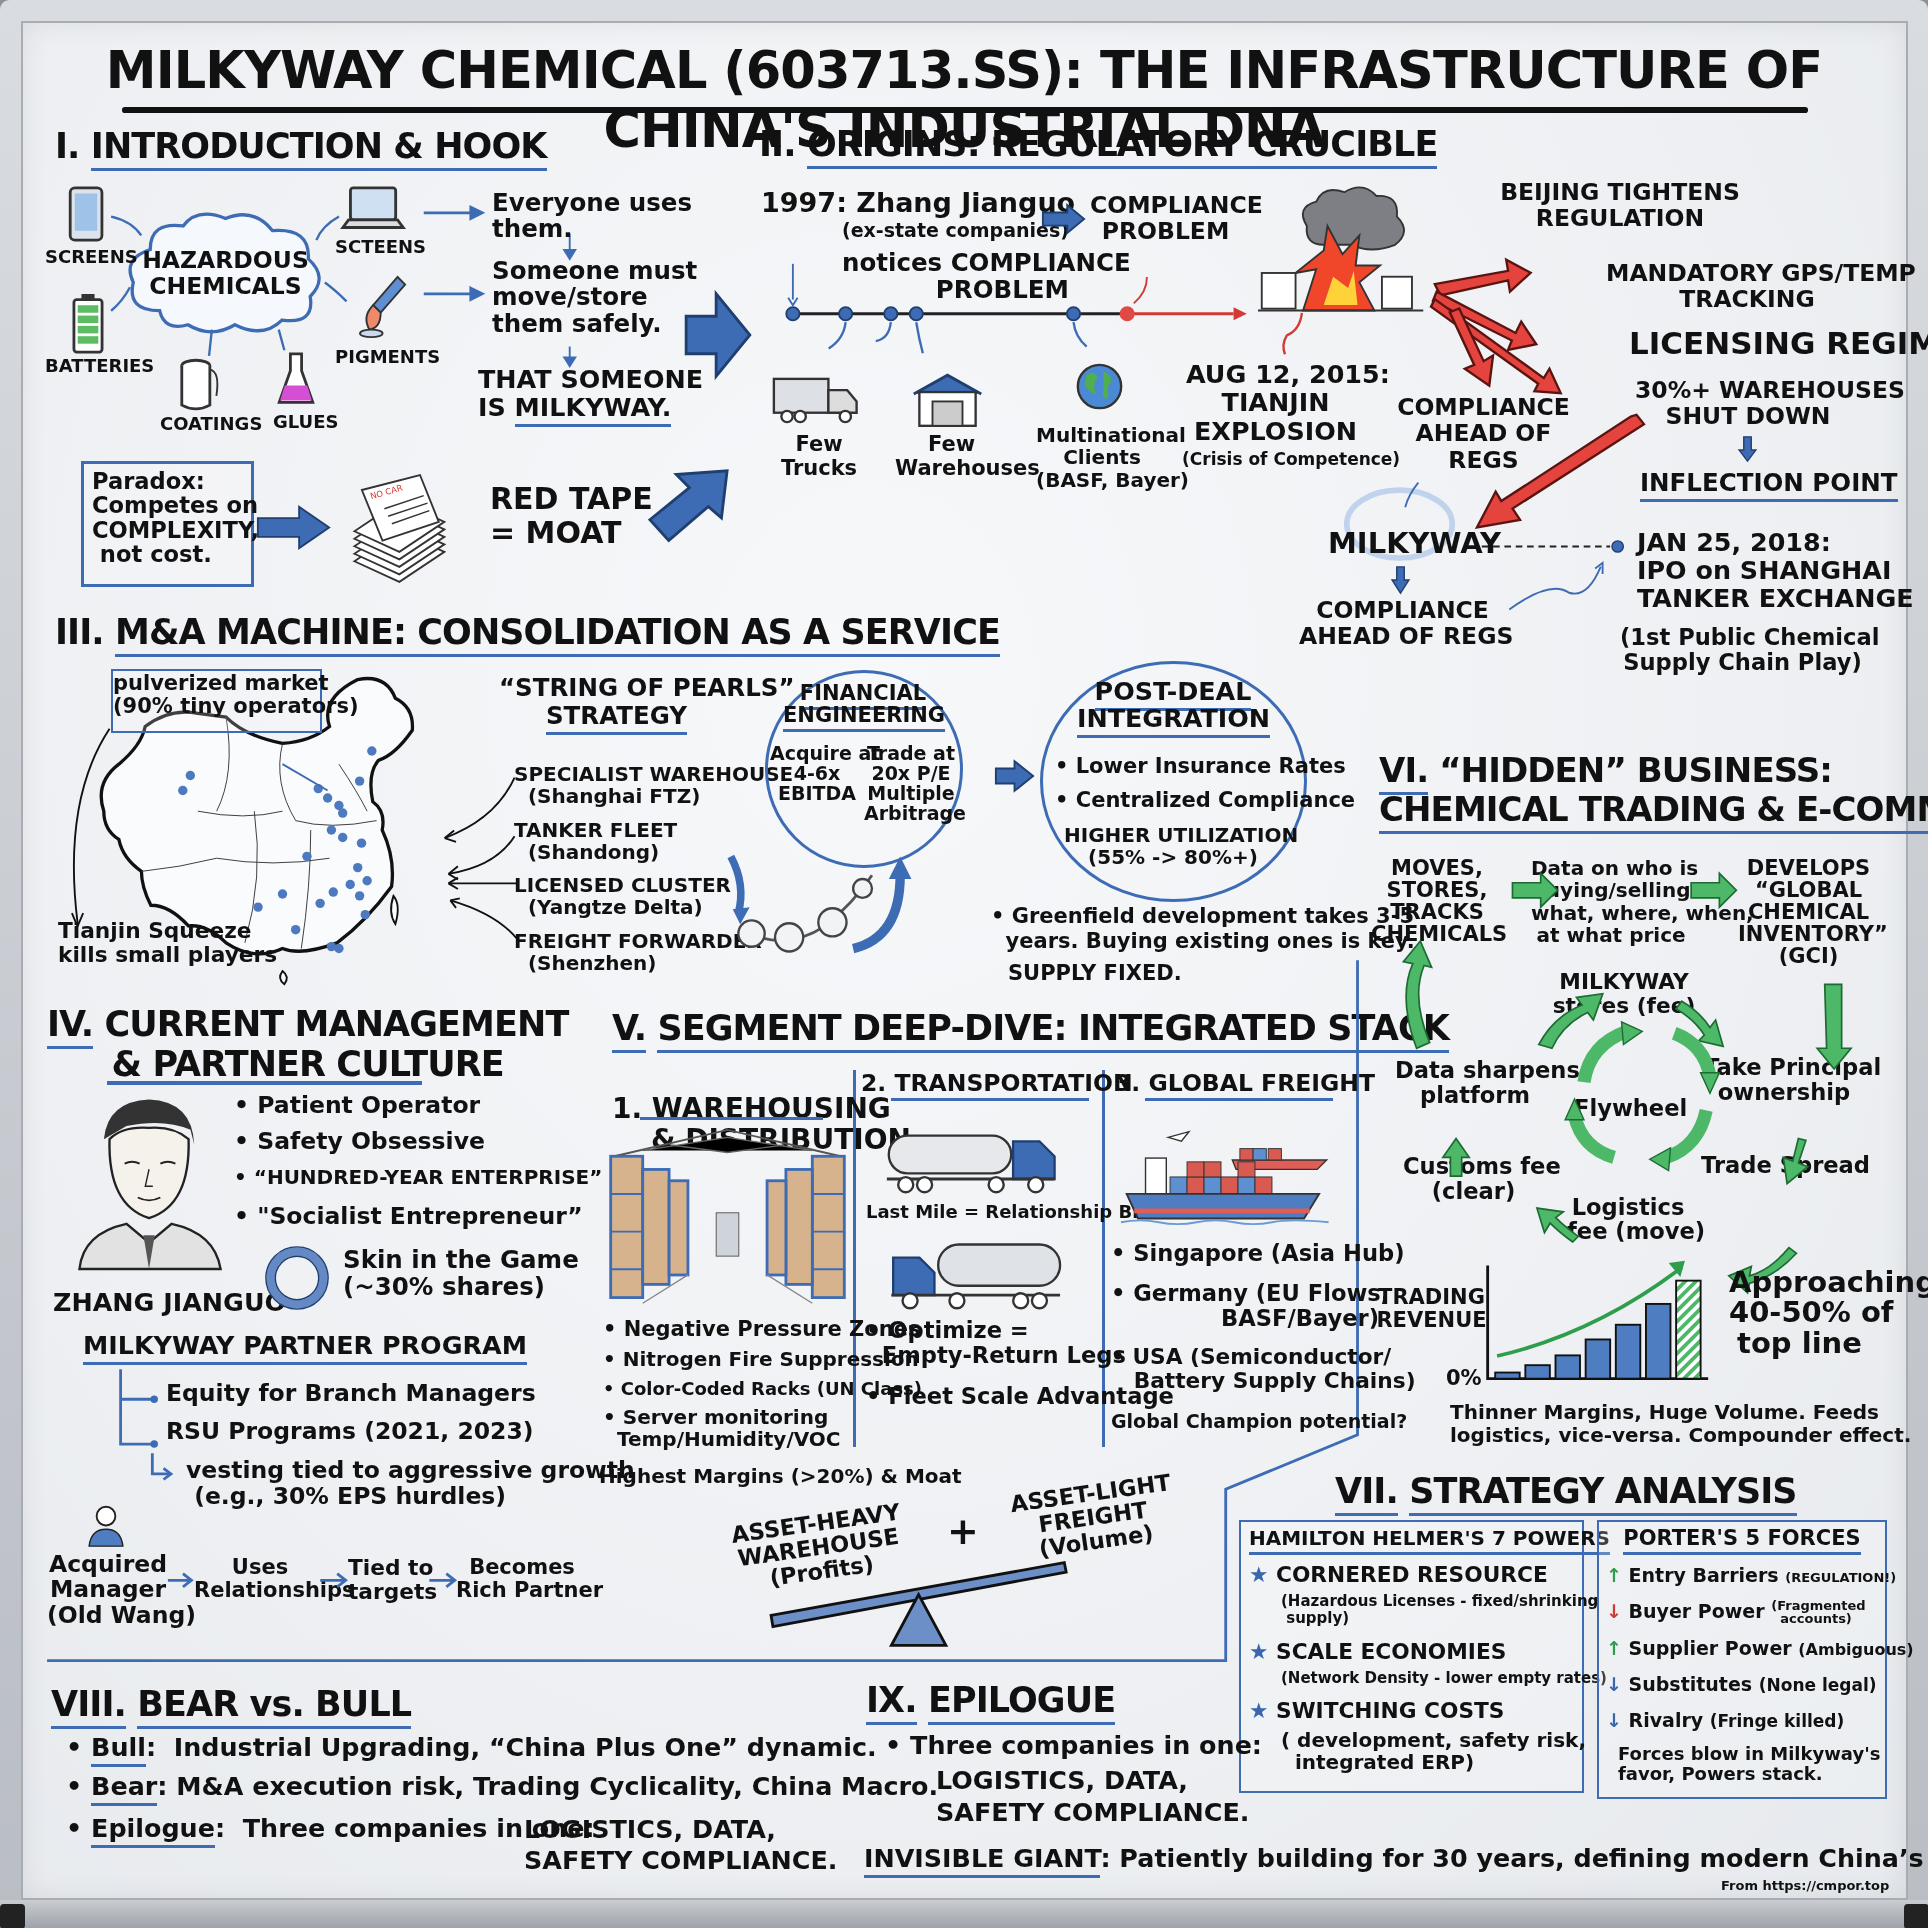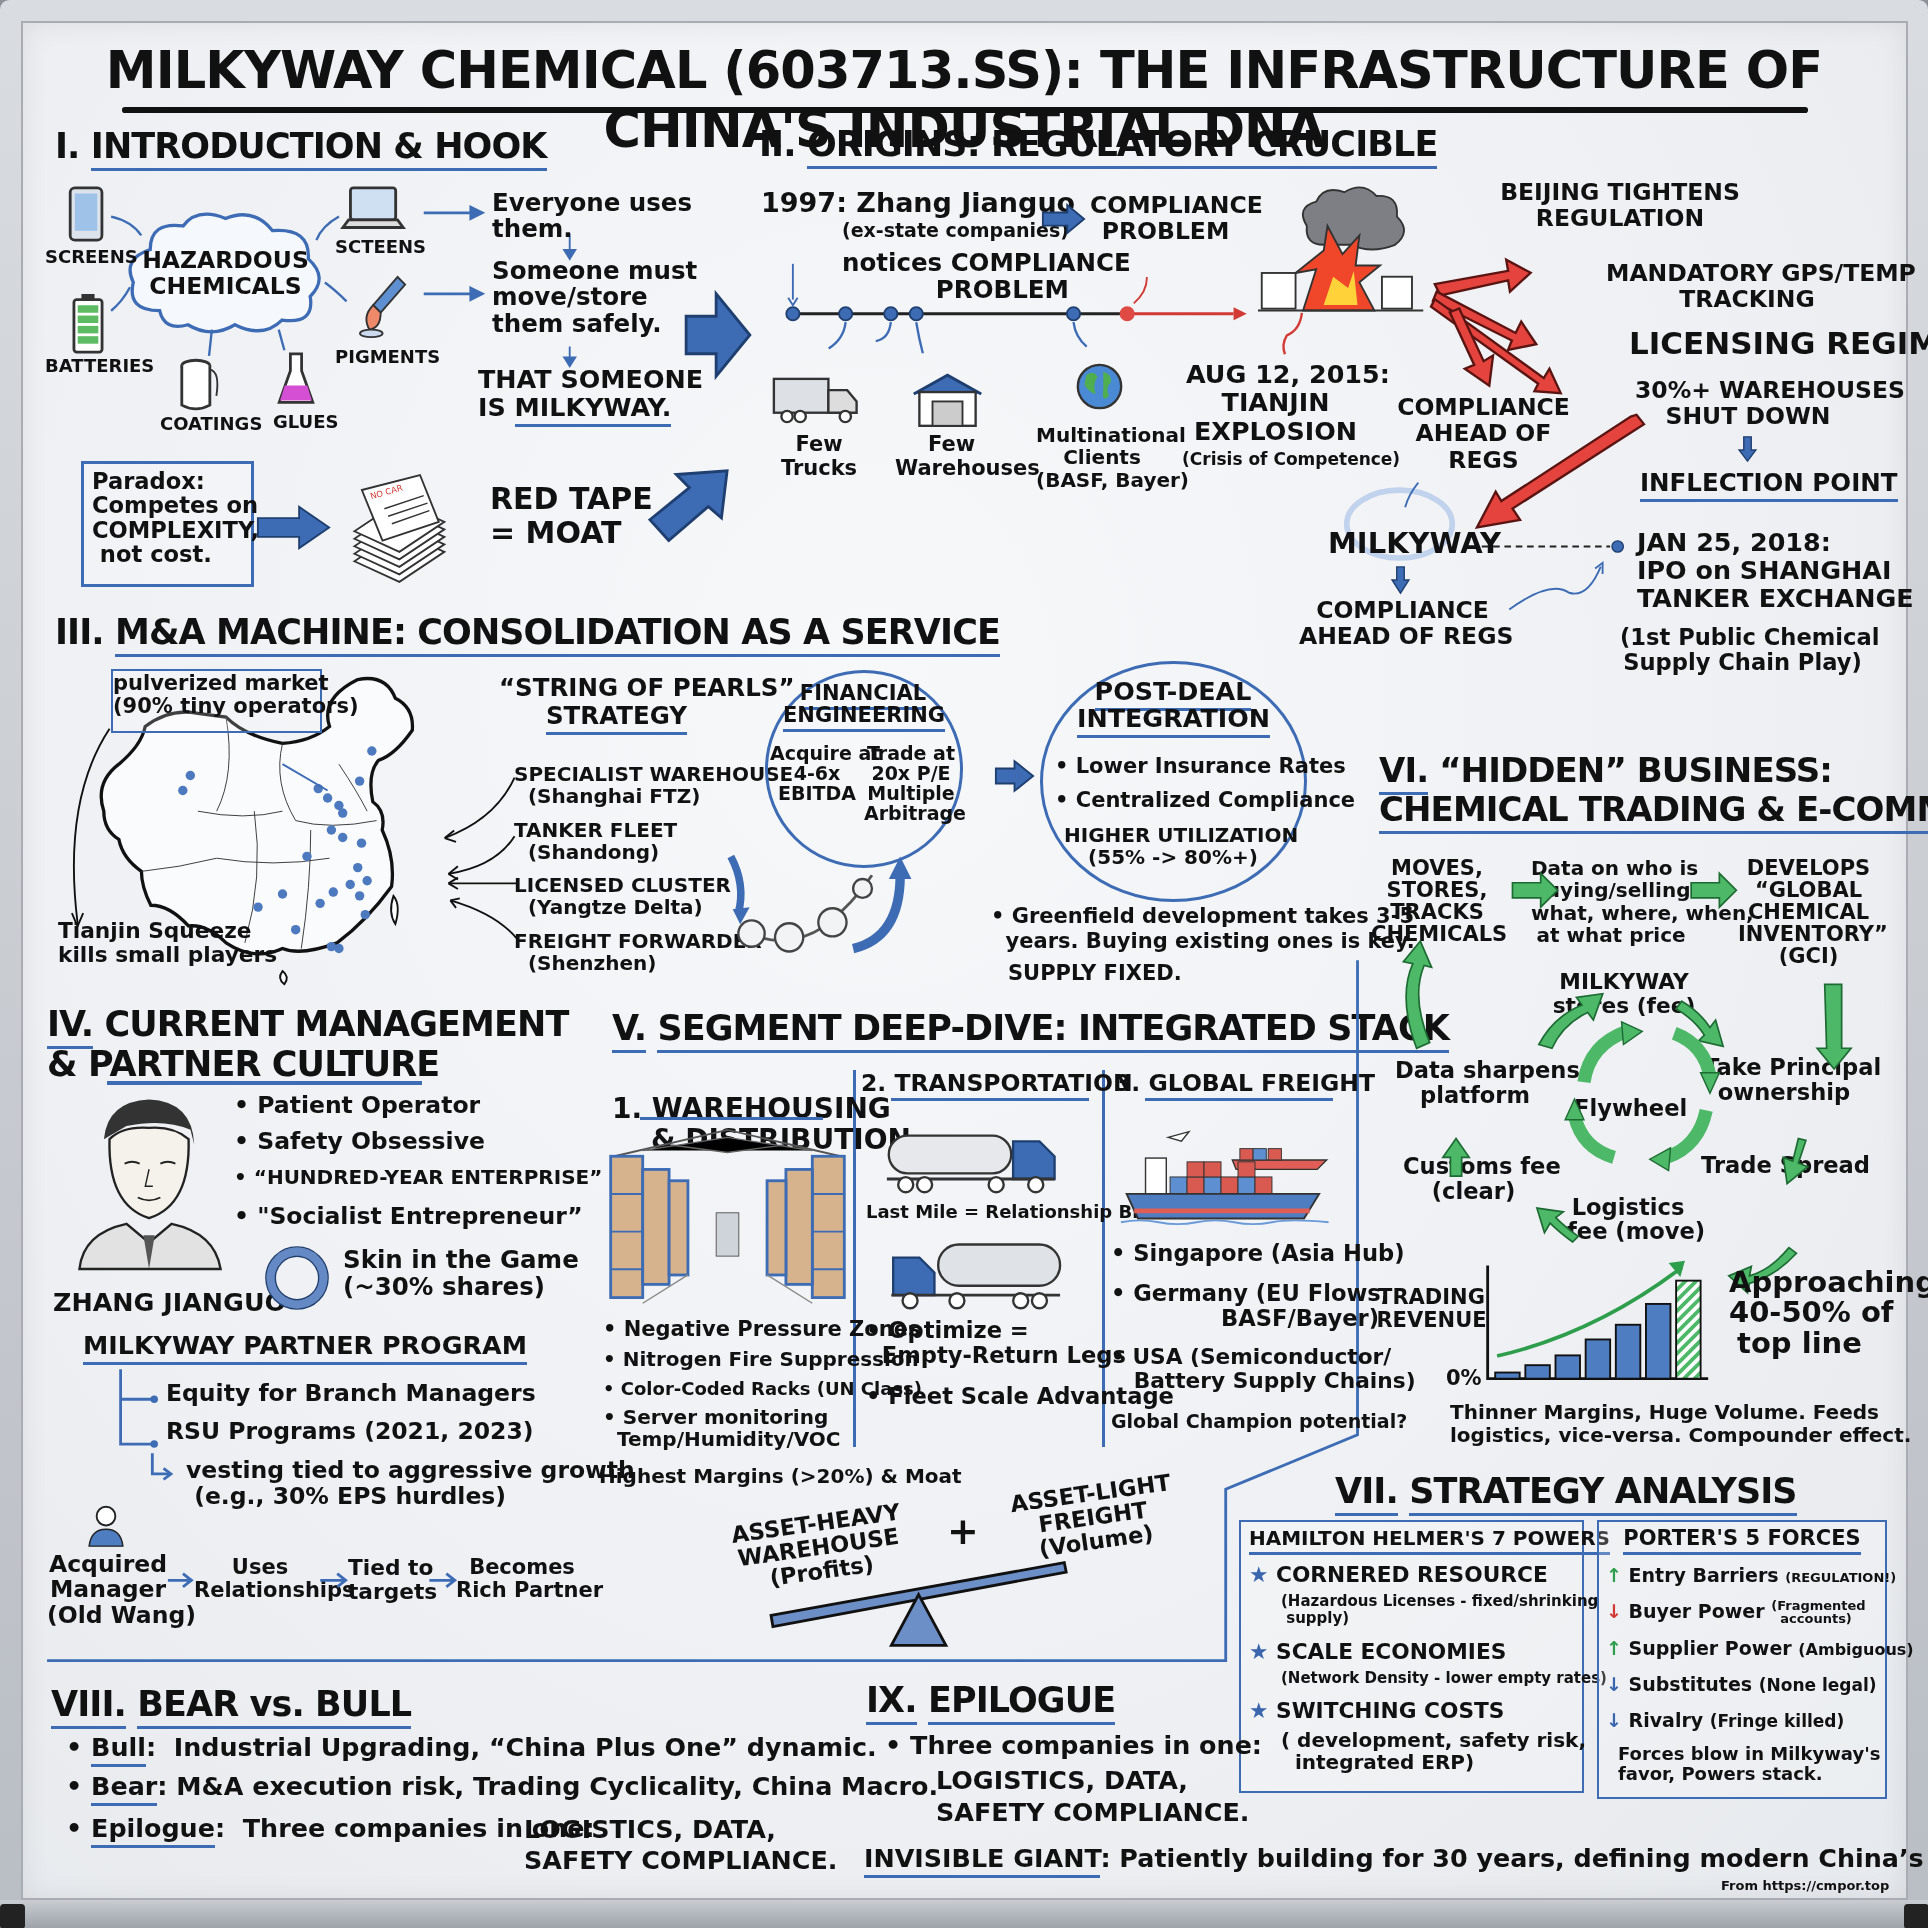--- a/index.html
+++ b/index.html
@@ -21,21 +21,21 @@
     background: linear-gradient(180deg, #c9cdd2, #9ea3aa);
   }
   .corner { position: absolute; width: 24.5px; height: 24.5px; background: #222; border-radius: 3.8px; }
   .abs { position: absolute; }
   .title {
     position: absolute; left: 0; width: 1928px; top: 41px; text-align: center;
     font-size: 51px; font-weight: bold; letter-spacing: -0.9px;
     font-family: "DejaVu Sans", sans-serif;
   }
   .title-rule { position: absolute; left: 122px; top: 107px; width: 1686px; height: 5.6px; background: #111; border-radius: 2.8px; }
-  .sec-h { position: absolute; font-size: 35px; font-weight: bold; letter-spacing: -0.9px; white-space: nowrap; }
+  .sec-h { position: absolute; font-size: 35px; font-weight: bold; letter-spacing: -0.9px; white-space: nowrap; text-align: center; }
   .uline { border-bottom: 3.8px solid #3d6cb5; padding-bottom: 1.9px; }
   .t { position: absolute; white-space: nowrap; font-weight: bold; line-height: 1.12; }
   .c { text-align: center; }
   .blue { color: #3a66ad; }
   .red { color: #d23a35; }
   .green { color: #2e9e4d; }
   .box { position: absolute; border: 3.8px solid #3d6cb5; background: rgba(255,255,255,0.2); }
   .circle { position: absolute; border: 3.8px solid #3d6cb5; border-radius: 50%; }
   svg { position: absolute; overflow: visible; }
   .bul::before { content: "• "; }

